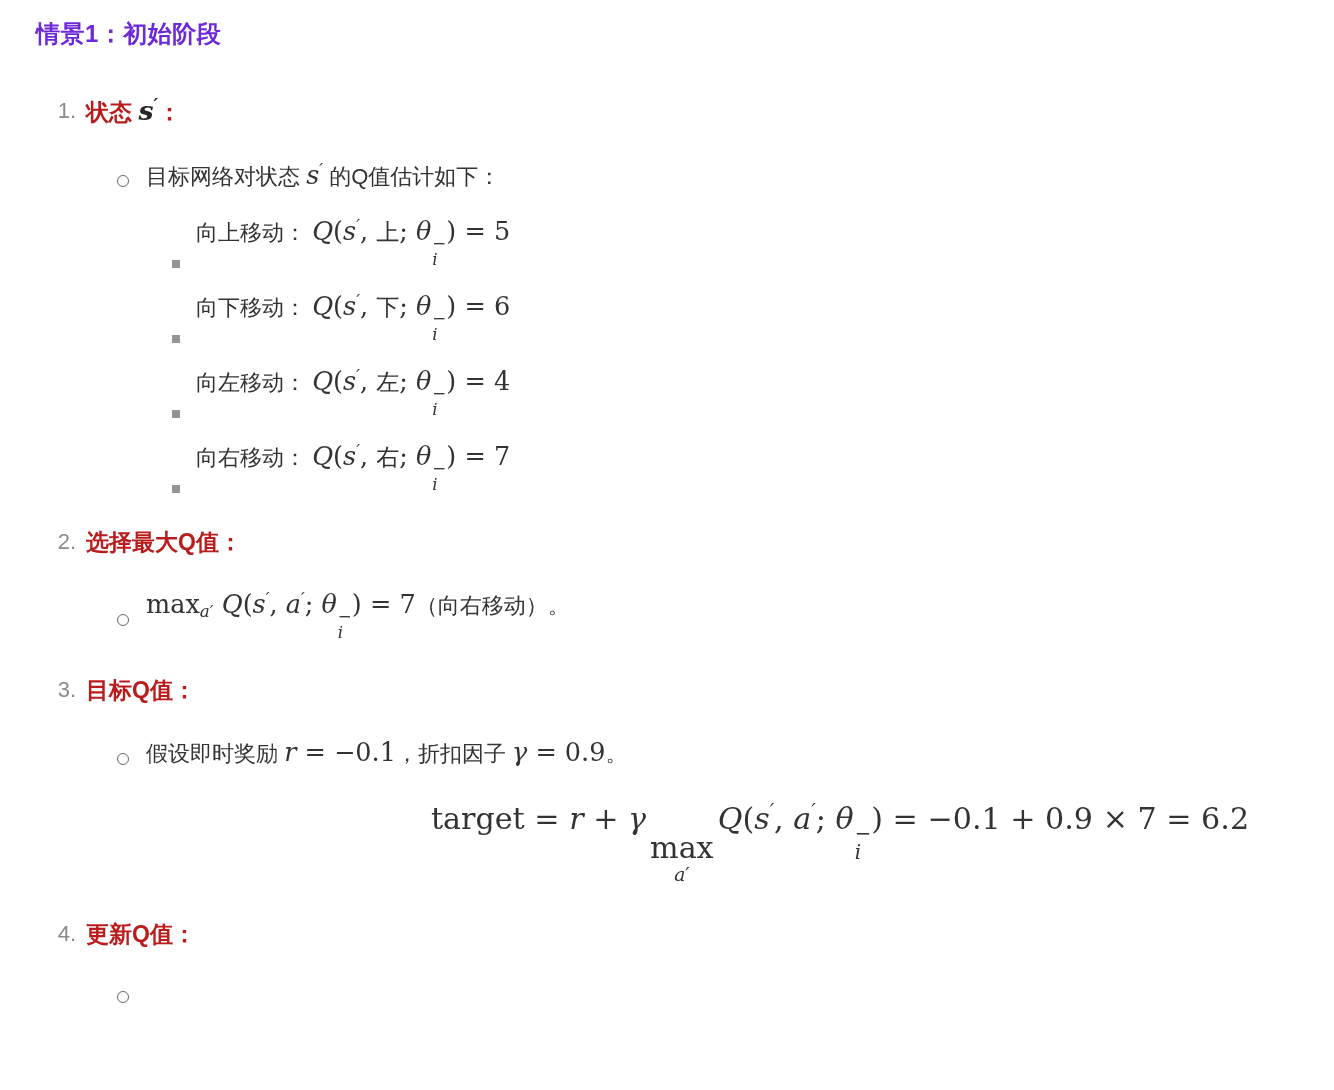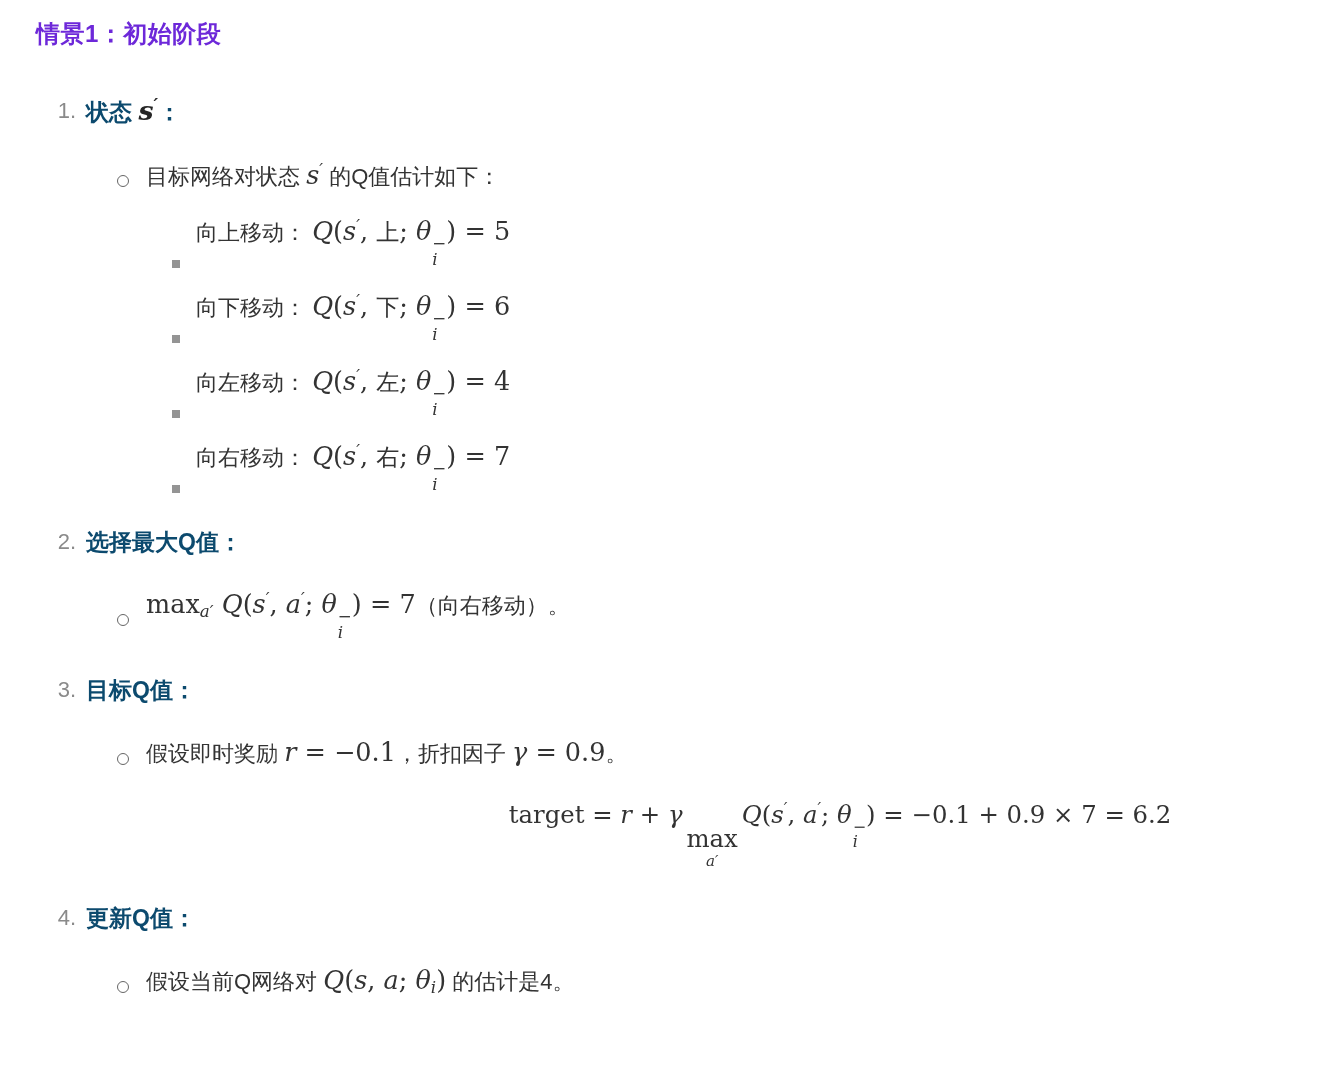--- a/index.html
+++ b/index.html
@@ -24,41 +24,41 @@
   .marker{flex:none;}
   .circle{
     width:10px;height:10px;border:1.5px solid #666;border-radius:50%;
     margin:10px 17px 0 0;background:transparent;
   }
   
   .l3{margin-top:23px;margin-left:136px;font-size:22px;line-height:1.45;align-items:flex-end;}
   .square{width:8px;height:8px;background:#949494;margin:14px 16px 0 0;}
   
   .math-line .ct{color:#333;}
-  .l1 .math-line .ct{color:#0c4a6e;}
+  .l1 .math-line .ct{color:#b91c1c;}
   .mm{font-family:"DejaVu Serif", serif;font-size:1.16em;line-height:1.25;}
   .mv{font-style:italic;}
   .mc{font-size:1.05em;}
   .msup{font-family:"DejaVu Serif", serif;font-style:italic;font-size:0.76em;vertical-align:0.55em;line-height:1;}
   .msub{font-family:"DejaVu Serif", serif;font-style:italic;font-size:0.76em;vertical-align:-0.25em;line-height:1;}
   .mss{
     display:inline-flex;flex-direction:column;text-align:left;
     font-family:"DejaVu Serif", serif;font-size:0.76em;line-height:0.95;
     vertical-align:-0.55em;margin-left:1px;
   }
   .mss .ssup{font-style:normal;}
   .mss .ssub{font-style:italic;}
   .munder{
     display:inline-flex;flex-direction:column;align-items:center;
     font-family:"DejaVu Serif", serif;font-size:1.16em;line-height:1;
     vertical-align:-0.95em;margin:0 4px;
   }
   .munder .uu{font-size:0.62em;font-style:italic;margin-top:3px;}
   
-  .display{display:block;margin-top:30px;padding-left:310px;text-align:center;font-size:21px;line-height:1.3;}
+  .display{display:block;margin-top:30px;padding-left:310px;text-align:center;font-size:26px;line-height:1.3;}
 </style>
 </head>
 <body>
 
 <div class="doc">
 
   <h2>情景1：初始阶段</h2>
 
   <div class="row l1 first">
     <span class="num">1.</span>
@@ -124,16 +124,15 @@
         <span class="ssup">−</span>
         <span class="ssub">i</span>
       </span><span class="mm">) = −0.1 + 0.9 × 7 = 6.2</span></div>
 
   <div class="row l1">
     <span class="num">4.</span>
     <span class="txt math-line"><span class="ct">更新Q值：</span></span>
   </div>
   <div class="row l2">
     <span class="marker circle"></span>
-    <span class="math-line"><span class="ct">假设当前Q网络对 </span><span class="mm mv">Q</span><span class="mm">(</span><span class="mm mv">s</span><span class="mm">, </span><span class="mm mv">a</span><span class="mm">; </span><span class="mm mv">θ</span><span class="msub">i</span><span class="mm">)</span><span class="ct"> 的估计是4。</span></span>
   </div>
 
 </div>
 
 </body></html>

